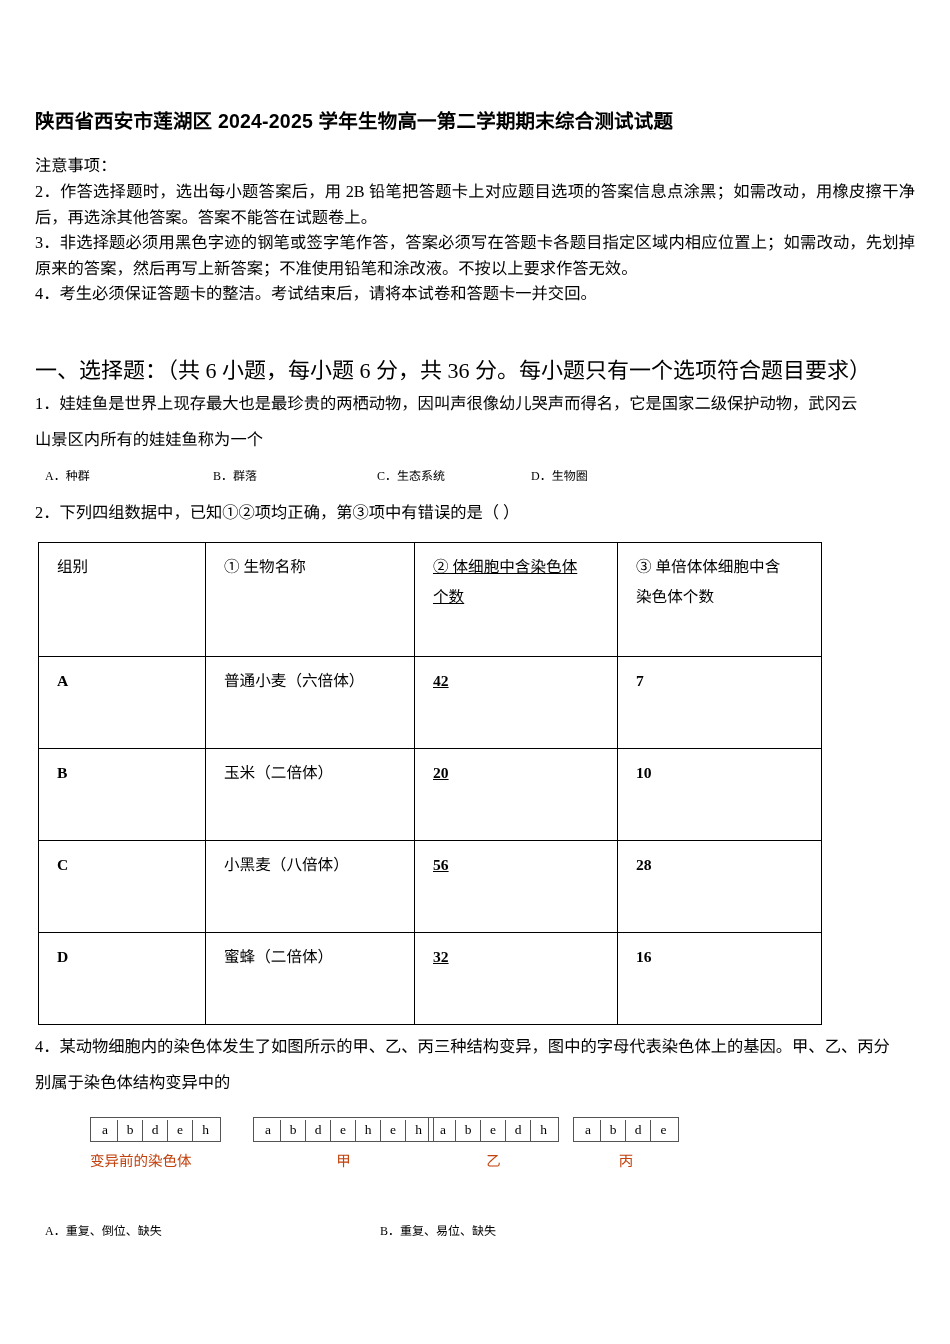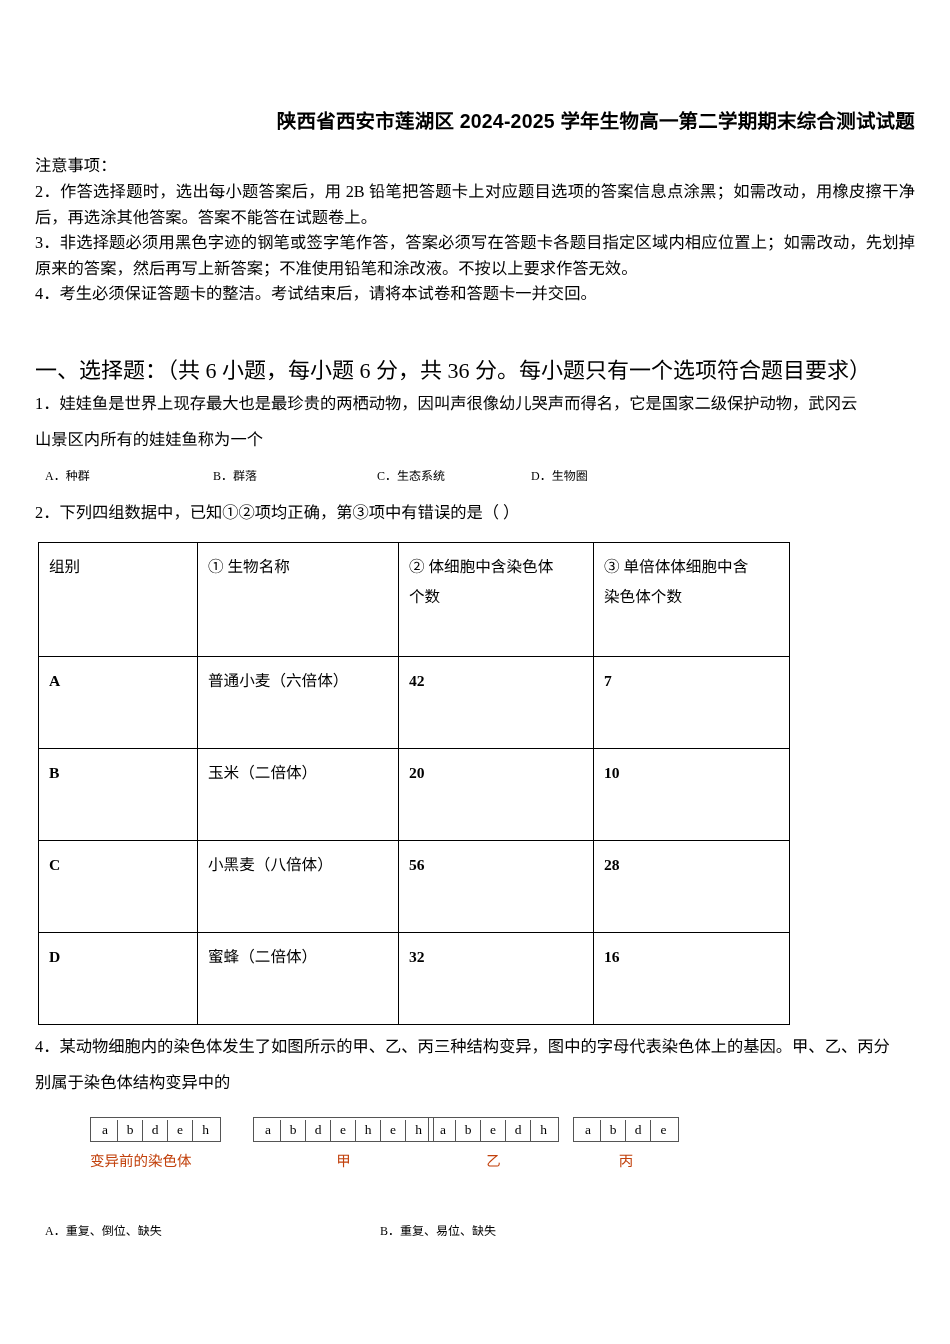--- a/index.html
+++ b/index.html
@@ -21,21 +21,21 @@
     left: 0;
     top: 0;
     width: 950px;
     height: 1344px;
     box-sizing: border-box;
     padding: 0 35px;
   }
 
   
   .doc-title {
-    text-align: right;
+    text-align: left;
     font-family: "Liberation Sans", "DejaVu Sans", sans-serif;
     font-weight: bold;
     font-size: 19.5px;
     letter-spacing: 0.2px;
     margin: 0;
     padding-top: 110px;
     line-height: 1.2;
   }
 
   
@@ -95,30 +95,30 @@
   table.data-table {
     border-collapse: collapse;
     width: 667px;
     margin-top: 14px;
     margin-left: 3px;
     table-layout: fixed;
   }
   table.data-table td {
     border: 1px solid #000000;
     vertical-align: top;
-    padding: 9px 10px 0 10px;
+    padding: 9px 10px 0 18px;
     font-size: 15.6px;
     line-height: 30px;
     margin-left: 32px;
   }
   table.data-table tr.header-row td { height: 104px; }
   table.data-table tr.body-row td { height: 82px; }
   td.c-group  { width: 138px; }
   td.c-name   { width: 180px; }
-  td.c-somatic{ width: 174px; }
+  td.c-somatic{ width: 174px; text-decoration: underline; }
   td.c-haploid{ width: 175px; }
 
   td.bold-cell { font-weight: bold; }
 
   
   .chrom-area {
     position: relative;
     height: 78px;
     margin-top: 18px;
   }

